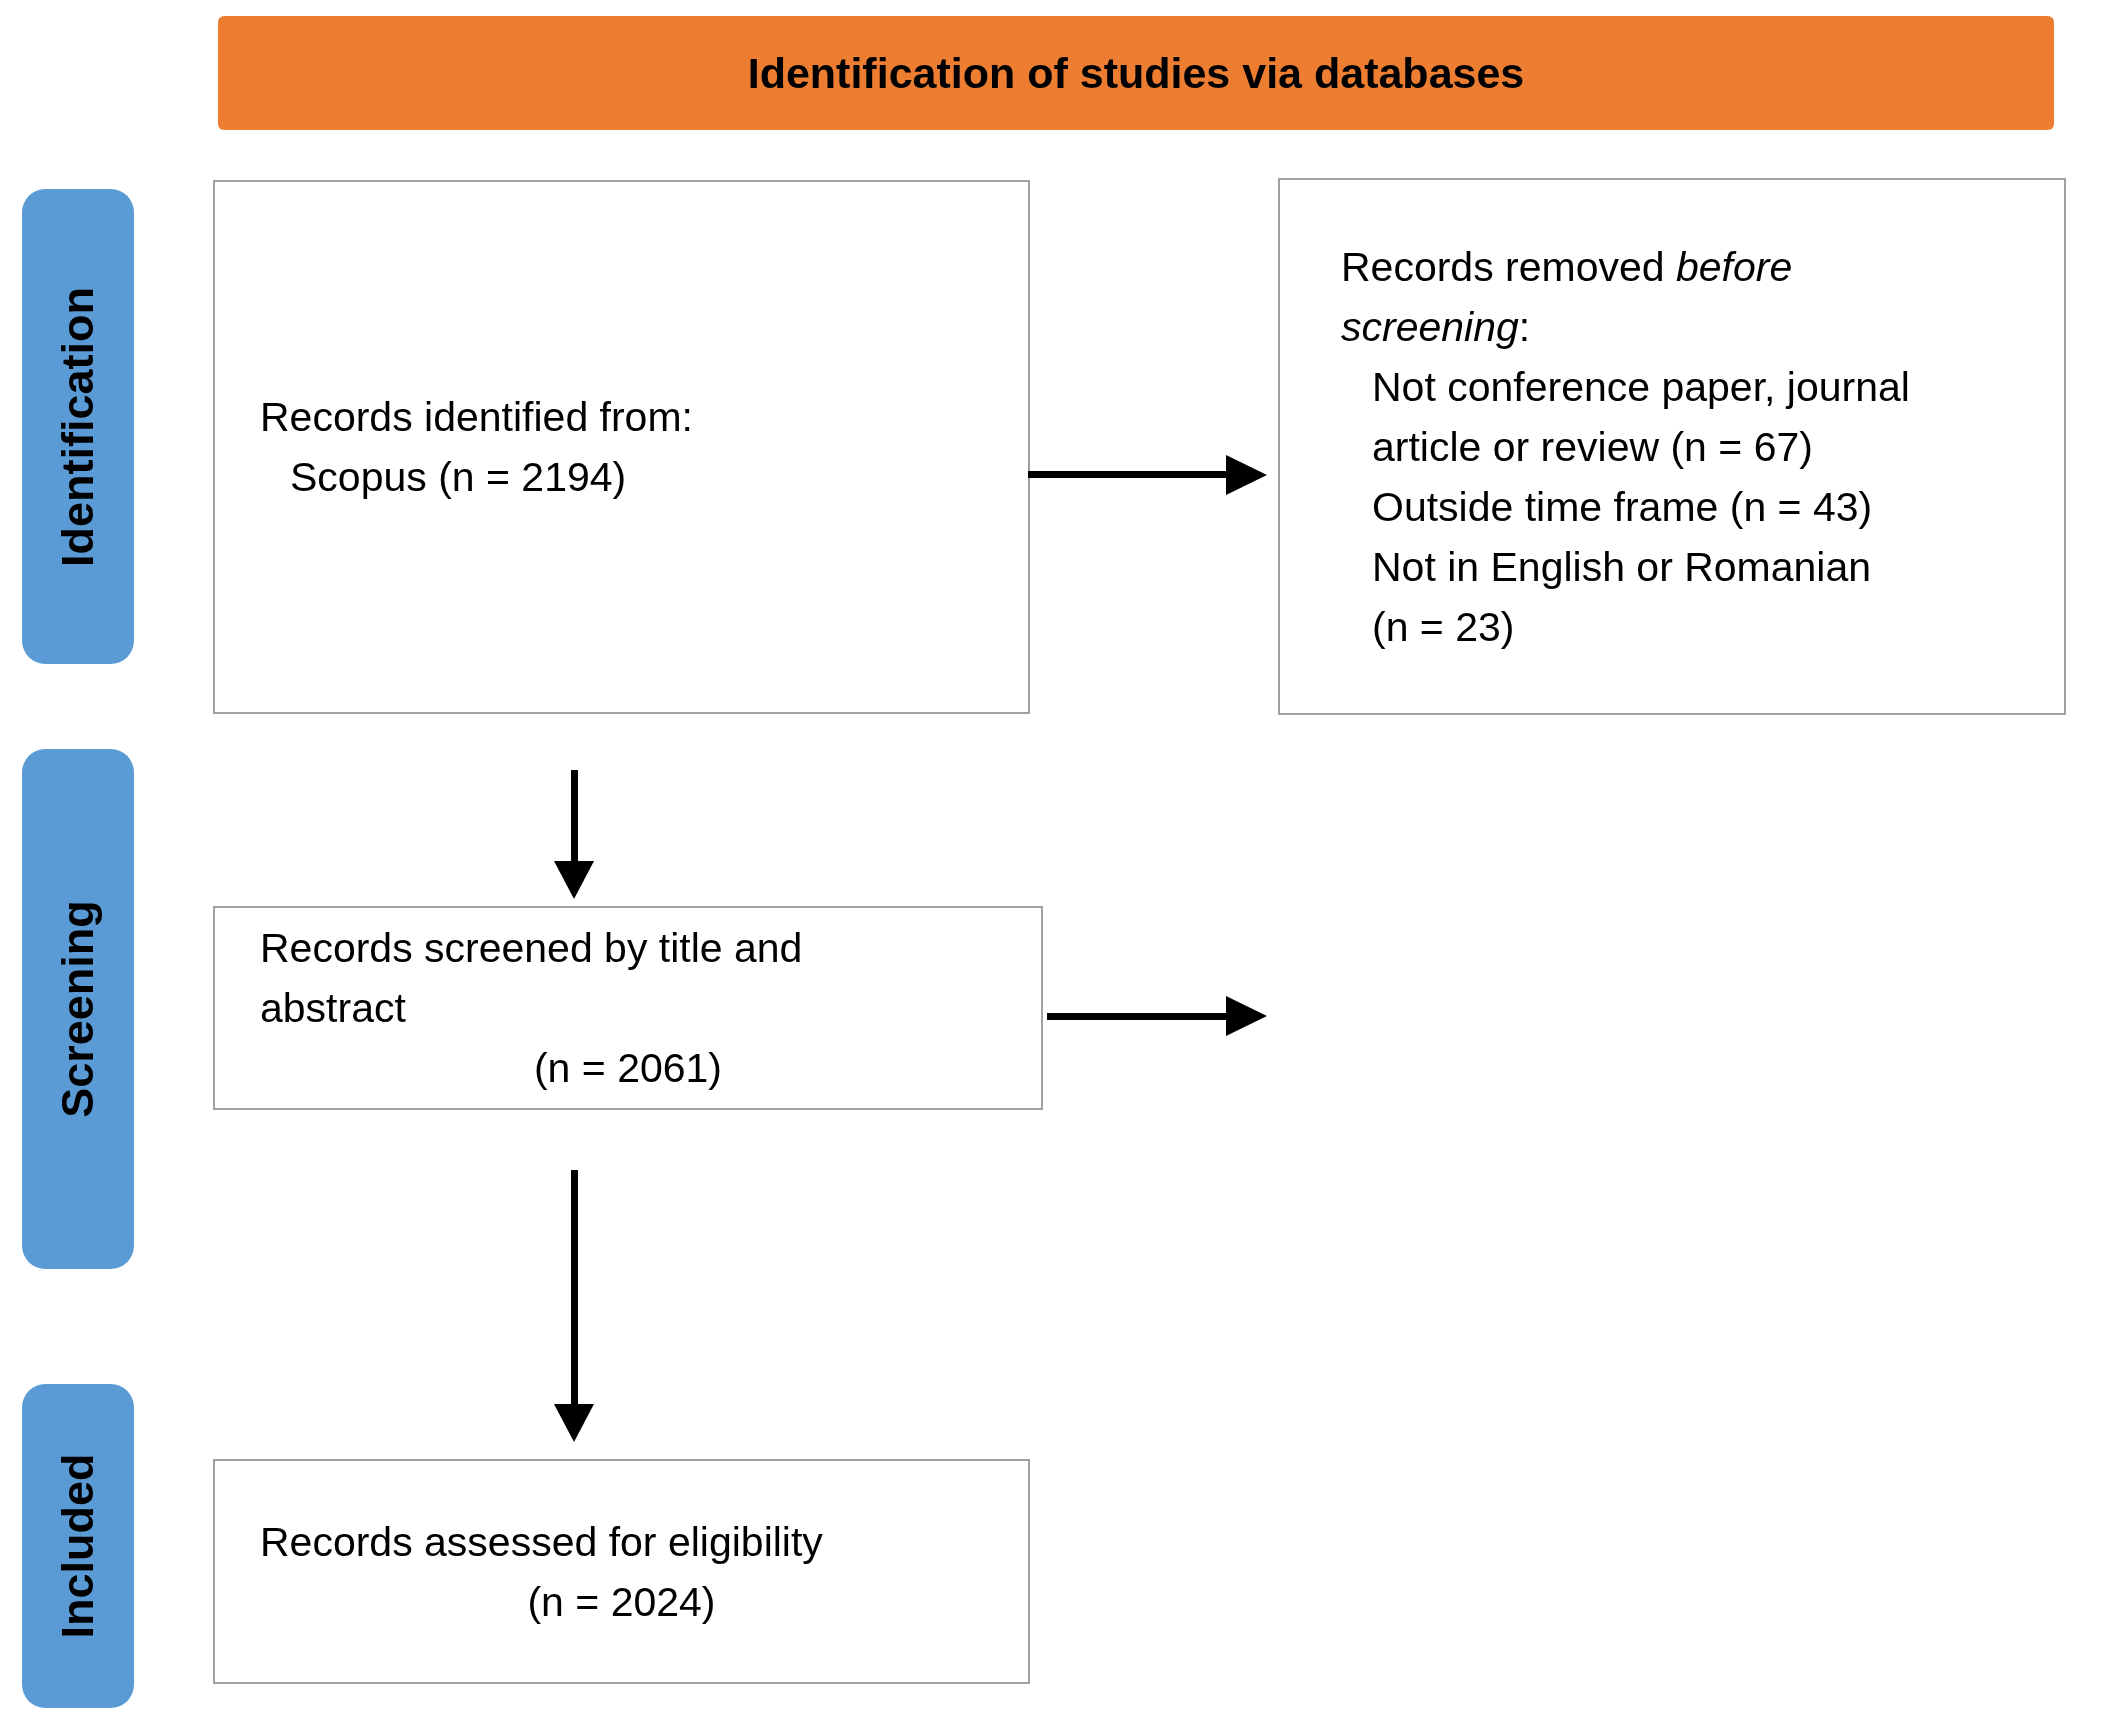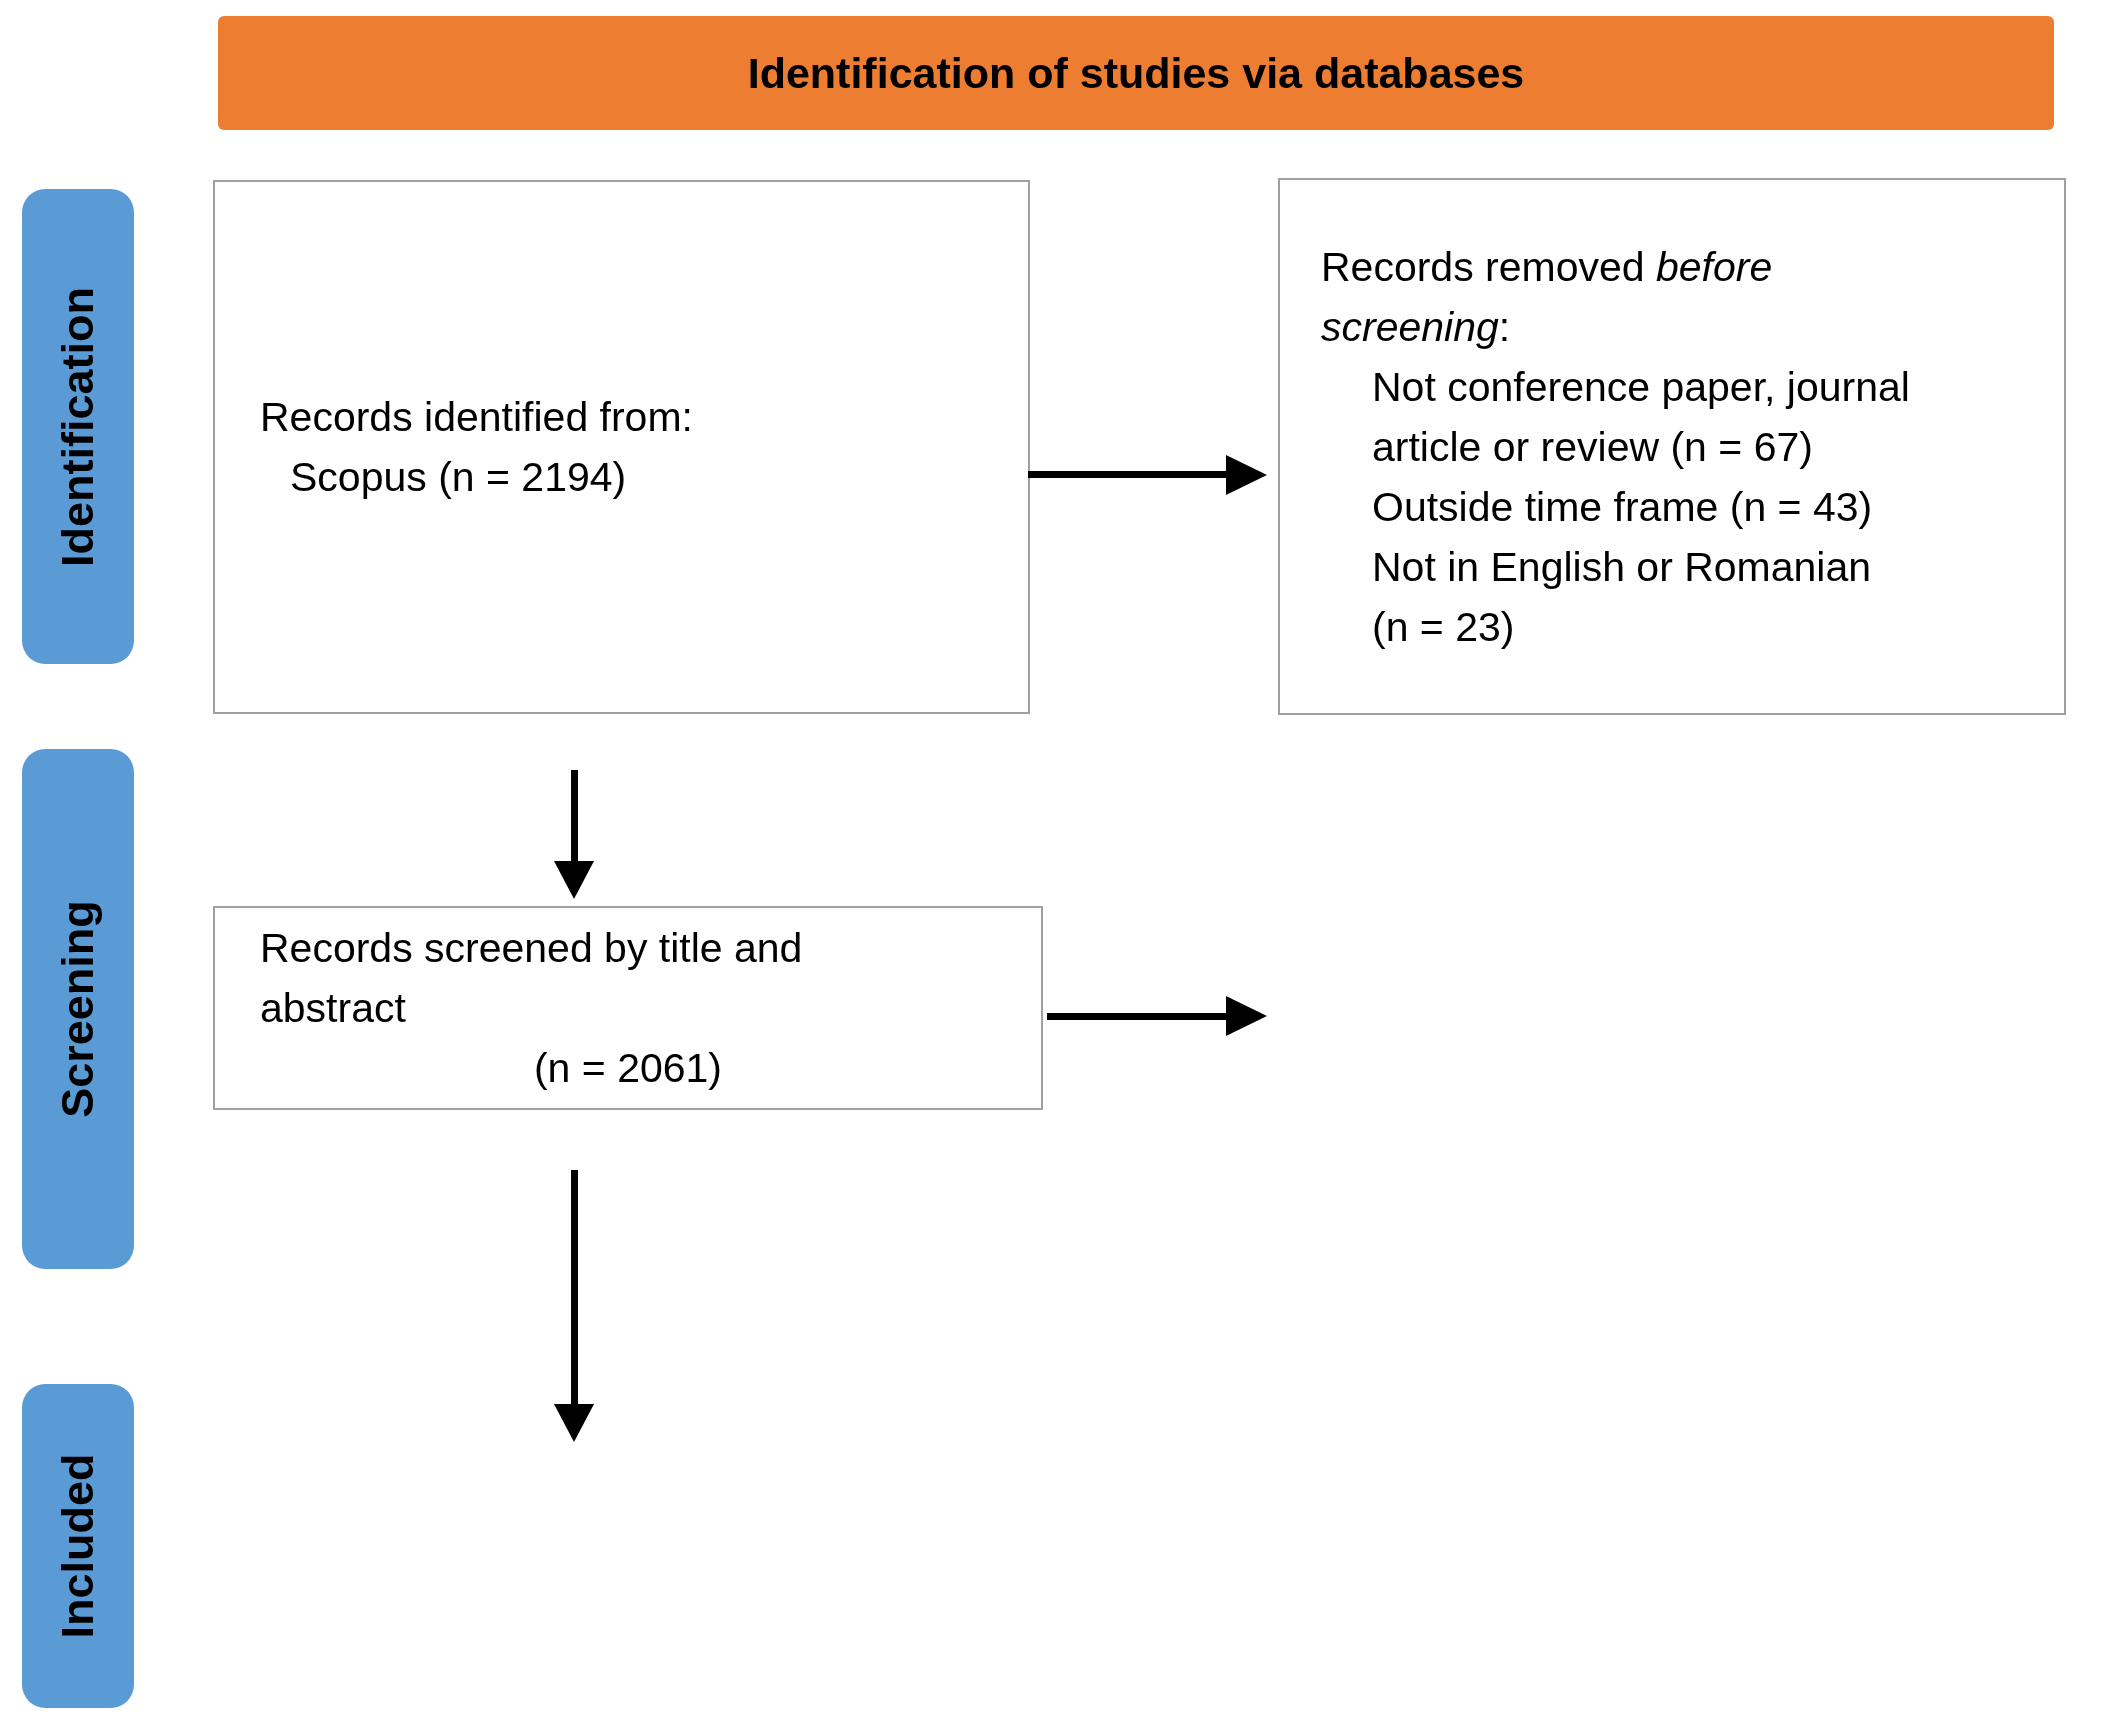--- a/index.html
+++ b/index.html
@@ -59,21 +59,21 @@
     line-height: 60px;
   }
   .box-identified { left: 213px;  top: 180px;  width: 817px; height: 534px; }
   .box-removed    { left: 1278px; top: 178px;  width: 788px; height: 537px; }
   .box-screened   { left: 213px;  top: 906px; width: 830px; height: 204px; }
   .box-excluded   { left: 1278px; top: 905px; width: 788px; height: 225px; }
   .box-assessed   { left: 213px;  top: 1459px; width: 817px; height: 225px; }
 
   .line { white-space: nowrap; }
   .pad     { padding-left: 45px; }
-  .pad2    { padding-left: 41px; }
+  .pad2    { padding-left: 61px; }
   .indent1 { padding-left: 75px; }  
   .indent2 { padding-left: 92px; }  
   .center  { text-align: center; }
   .em      { font-style: italic; }
 
   
   .aline { position: absolute; background: var(--arrow, #000000); }
   .head-down {
     position: absolute; width: 0; height: 0;
     border-left: 20px solid transparent;
@@ -129,20 +129,24 @@
     <div class="line indent2">(n = 23)</div>
   </div>
 
   <div class="box box-screened">
     <div class="line pad">Records screened by title and</div>
     <div class="line pad">abstract</div>
     <div class="line center">(n = 2061)</div>
   </div>
 
 
+  <div class="box box-assessed">
+    <div class="line pad">Records assessed for eligibility</div>
+    <div class="line center">(n = 2024)</div>
+  </div>
 
   <div>
     <div class="aline v1-line"></div>
     <div class="head-down v1-head"></div>
   </div>
   <div>
     <div class="aline v2-line"></div>
     <div class="head-down v2-head"></div>
   </div>
   <div>

